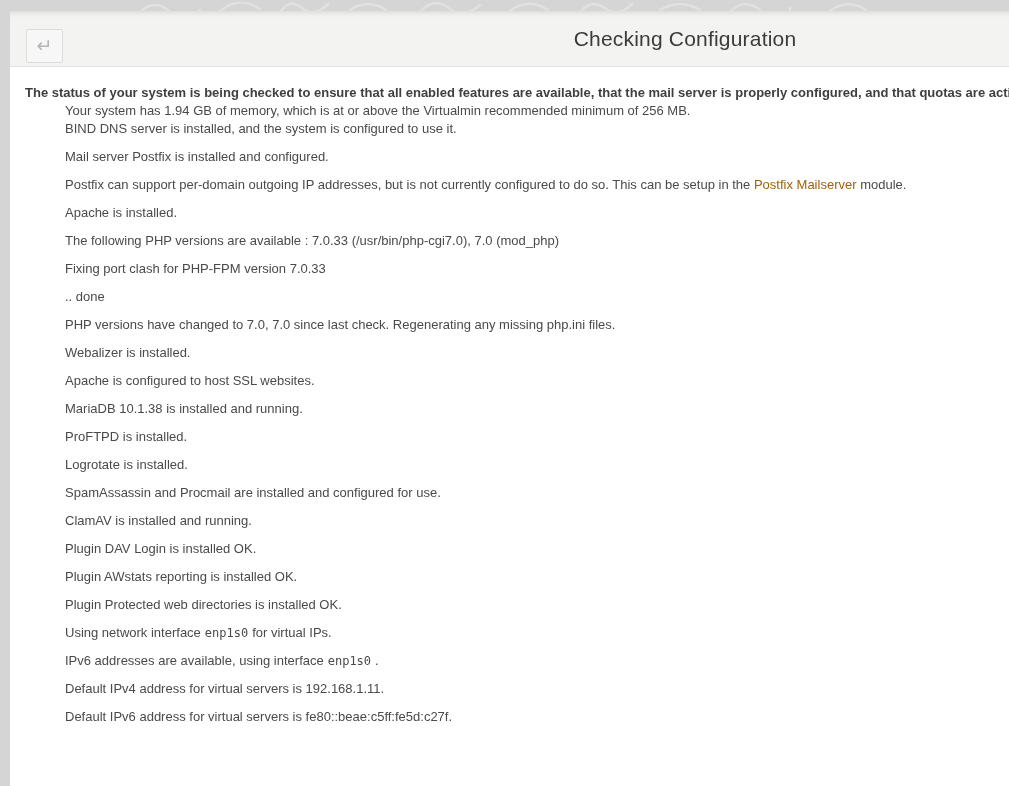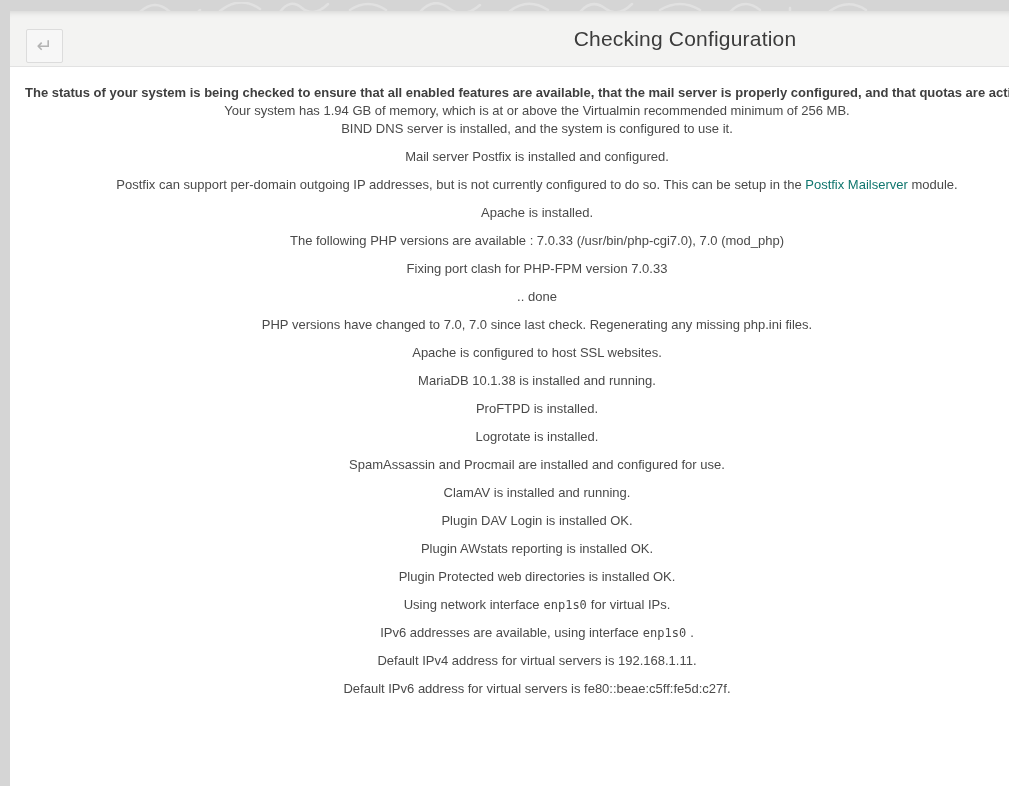--- a/index.html
+++ b/index.html
@@ -41,26 +41,26 @@
     white-space:nowrap;letter-spacing:0.2px;
   }
   .content{
     padding:17px 0 0 15px;
   }
   .intro{
     font-size:13px;font-weight:700;color:#3f3f3f;
     line-height:18px;margin:0;white-space:nowrap;
   }
   .messages{padding-left:40px;}
-  .msg{margin:0 0 10px 0;text-align:center;}
+  .msg{margin:0 0 10px 0;}
   .line{
     font-size:13px;color:#4a4a4a;line-height:18px;white-space:nowrap;
   }
   .link{
-    color:#0f766e;text-decoration:none;cursor:pointer;
+    color:#a16207;text-decoration:none;cursor:pointer;
   }
   .code{
     font-family:"DejaVu Sans Mono","Liberation Mono",monospace;
     font-size:12px;color:#4a4a4a;padding:0 4px;
   }
 </style>
 </head>
 <body>
 
 <div class="watermark">
@@ -99,20 +99,23 @@
         <div class="msg">
           <div class="line"><span>Fixing port clash for PHP-FPM version 7.0.33</span></div>
         </div>
         <div class="msg">
           <div class="line"><span>.. done</span></div>
         </div>
         <div class="msg">
           <div class="line"><span>PHP versions have changed to 7.0, 7.0 since last check. Regenerating any missing php.ini files.</span></div>
         </div>
         <div class="msg">
+          <div class="line"><span>Webalizer is installed.</span></div>
+        </div>
+        <div class="msg">
           <div class="line"><span>Apache is configured to host SSL websites.</span></div>
         </div>
         <div class="msg">
           <div class="line"><span>MariaDB 10.1.38 is installed and running.</span></div>
         </div>
         <div class="msg">
           <div class="line"><span>ProFTPD is installed.</span></div>
         </div>
         <div class="msg">
           <div class="line"><span>Logrotate is installed.</span></div>

